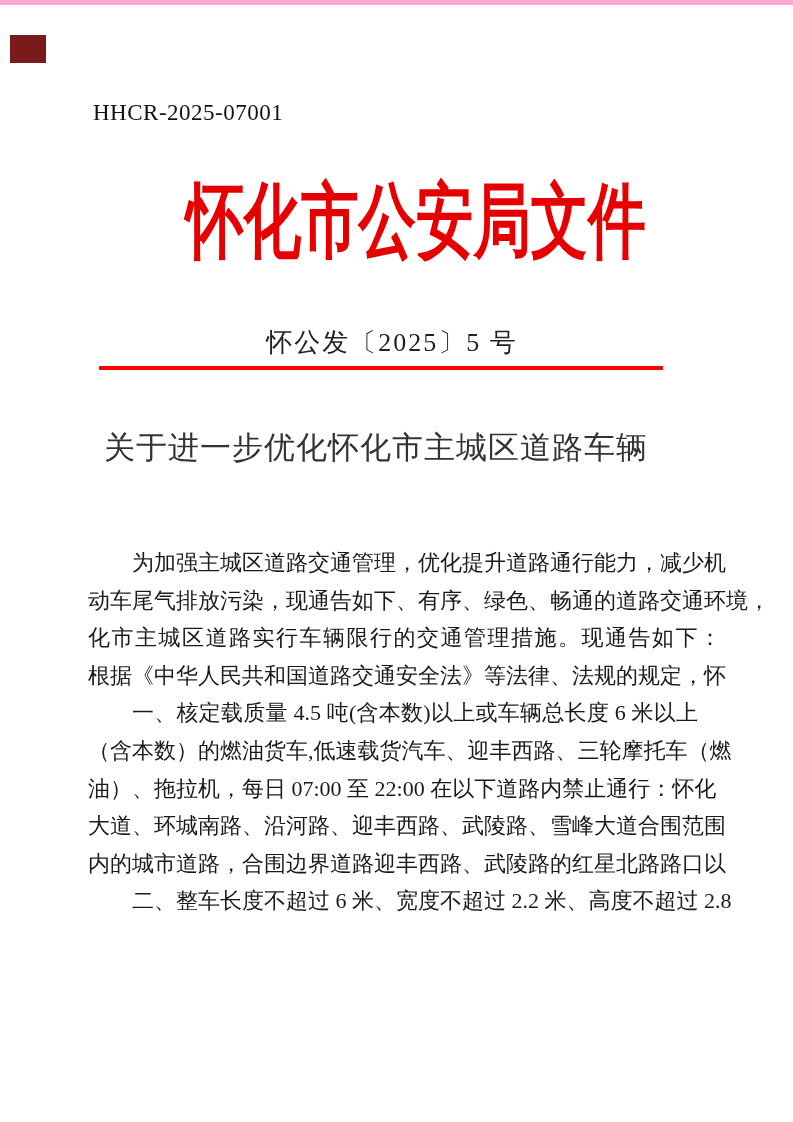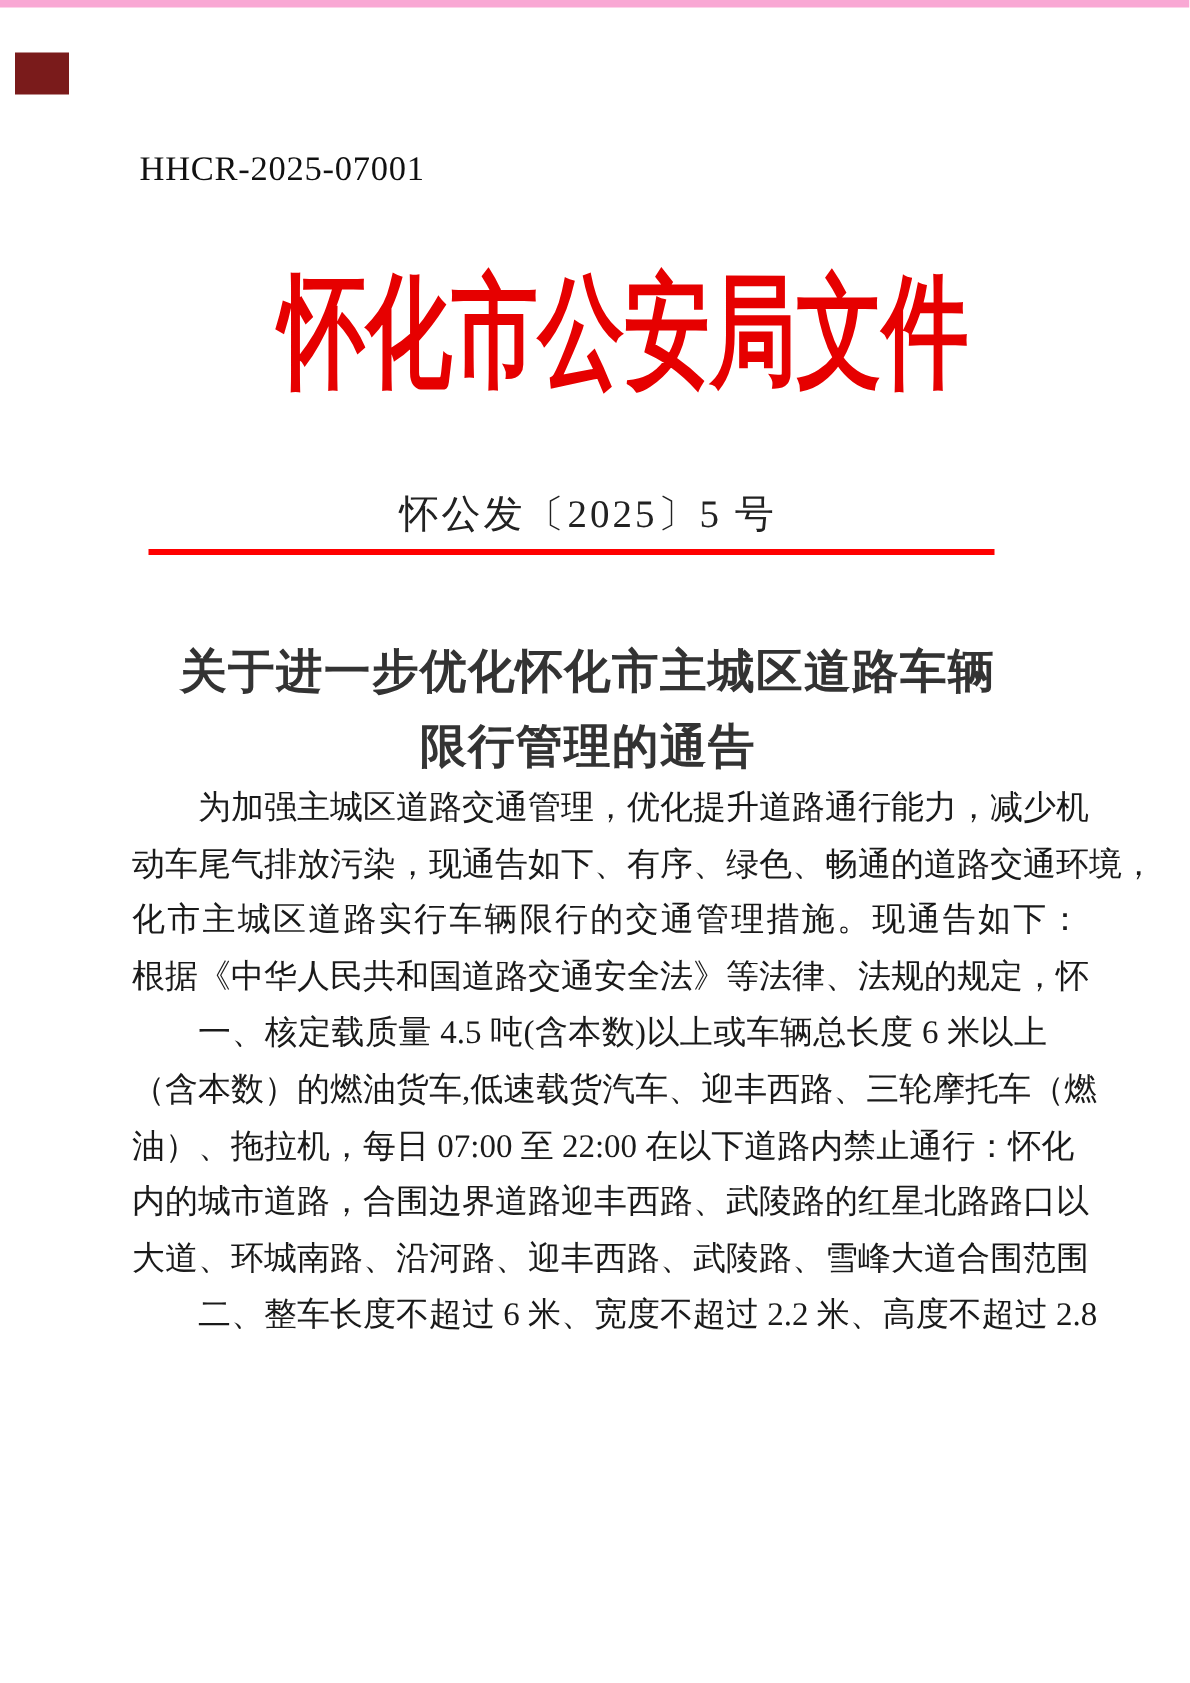--- a/index.html
+++ b/index.html
@@ -71,36 +71,36 @@
     top: 361px;
     width: 564px;
     height: 4px;
     background: #ff0000;
     border: none;
     margin: 0;
     padding: 0;
   }
   .notice-title {
     position: absolute;
-    left: 88px;
+    left: 72px;
     top: 418px;
     width: 608px;
     margin: 0;
     text-align: center;
     font-size: 31px;
     line-height: 50px;
-    font-weight: bold;
+    font-weight: normal;
     color: #333333;
     letter-spacing: 1px;
     font-family: "Liberation Sans", "DejaVu Sans", sans-serif;
   }
   .doc-body {
     position: absolute;
     left: 88px;
-    top: 514px;
+    top: 539px;
     width: 610px;
     font-size: 22px;
     color: #1a1a1a;
     font-family: "Liberation Serif", "DejaVu Serif", serif;
   }
   .body-line {
     height: 37.6px;
     line-height: 37.6px;
     text-align: justify;
     text-align-last: justify;
@@ -126,29 +126,28 @@
   <div class="agency-title-row">
     <h1 class="agency-title">怀化市公安局文件</h1>
   </div>
 
   <div class="doc-number">怀公发〔2025〕5 号</div>
 
   <div class="red-divider"></div>
 
   <h2 class="notice-title">
     <span>关于进一步优化怀化市主城区道路车辆</span><br>
-    <span>限行管理的通告</span>
   </h2>
 
   <div class="doc-body">
     <div class="body-line indent">为加强主城区道路交通管理，优化提升道路通行能力，减少机</div>
     <div class="body-line">动车尾气排放污染，现通告如下、有序、绿色、畅通的道路交通环境，</div>
     <div class="body-line para-end">化市主城区道路实行车辆限行的交通管理措施。现通告如下：</div>
     <div class="body-line">根据《中华人民共和国道路交通安全法》等法律、法规的规定，怀</div>
     <div class="body-line indent">一、核定载质量 4.5 吨(含本数)以上或车辆总长度 6 米以上</div>
     <div class="body-line">（含本数）的燃油货车,低速载货汽车、迎丰西路、三轮摩托车（燃</div>
     <div class="body-line">油）、拖拉机，每日 07:00 至 22:00 在以下道路内禁止通行：怀化</div>
+    <div class="body-line">大道、环城南路、沿河路、迎丰西路、武陵路、雪峰大道合围范围</div>
     <div class="body-line">内的城市道路，合围边界道路迎丰西路、武陵路的红星北路路口以</div>
-    <div class="body-line">大道、环城南路、沿河路、迎丰西路、武陵路、雪峰大道合围范围</div>
     <div class="body-line indent">二、整车长度不超过 6 米、宽度不超过 2.2 米、高度不超过 2.8</div>
   </div>
 
 </div>
 
 </body></html>

